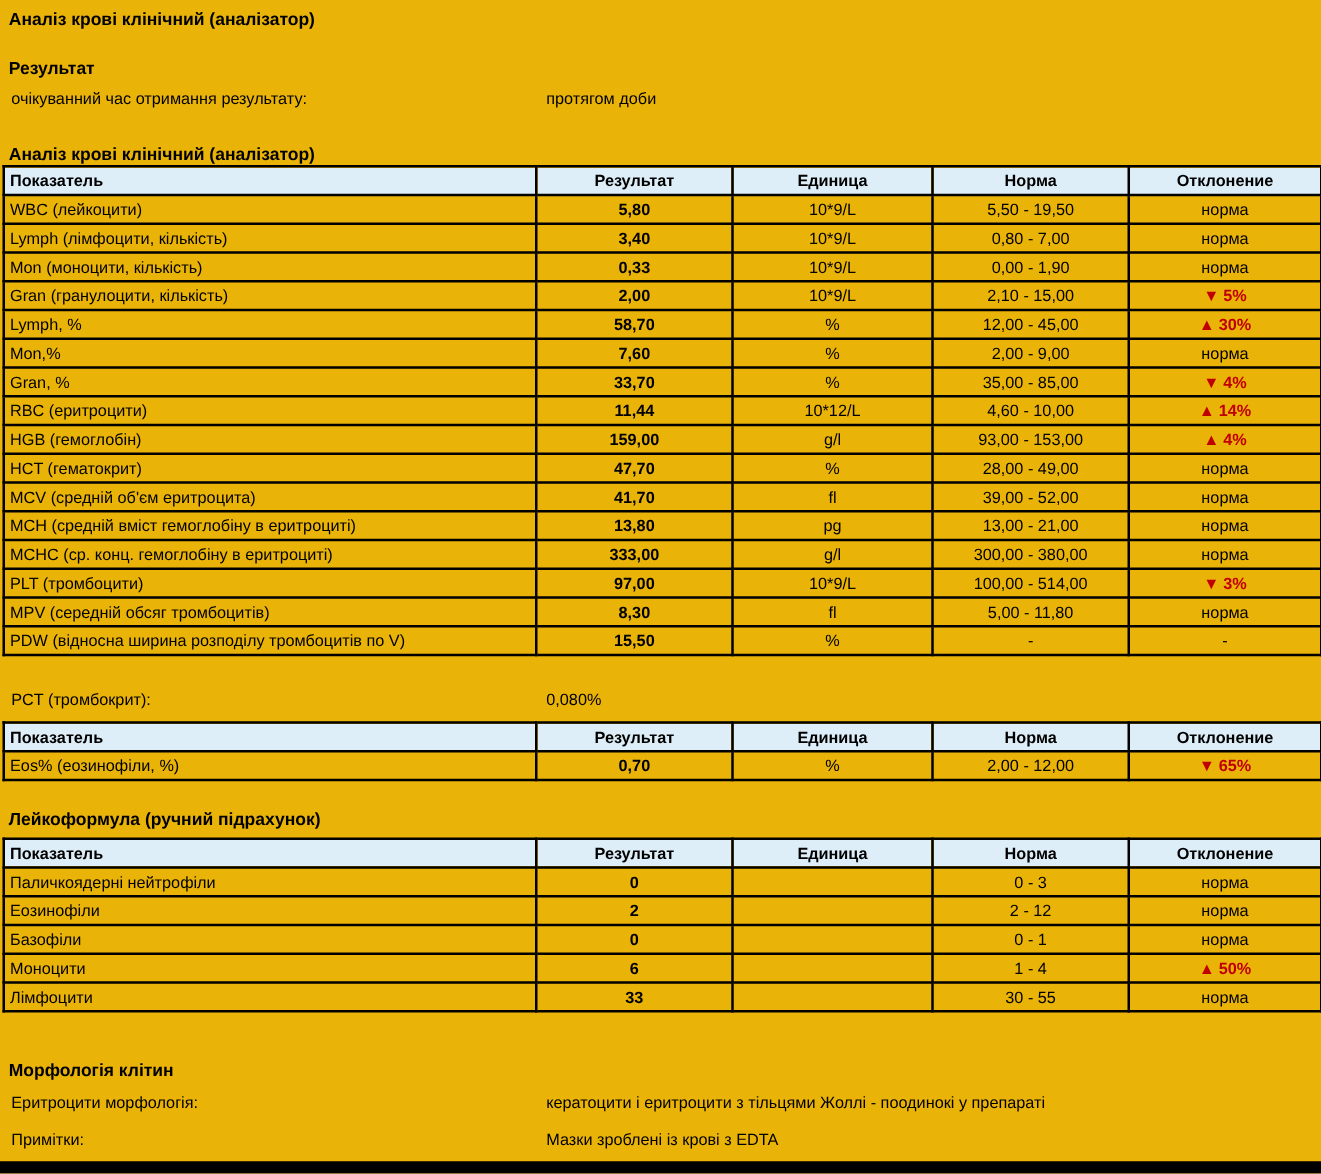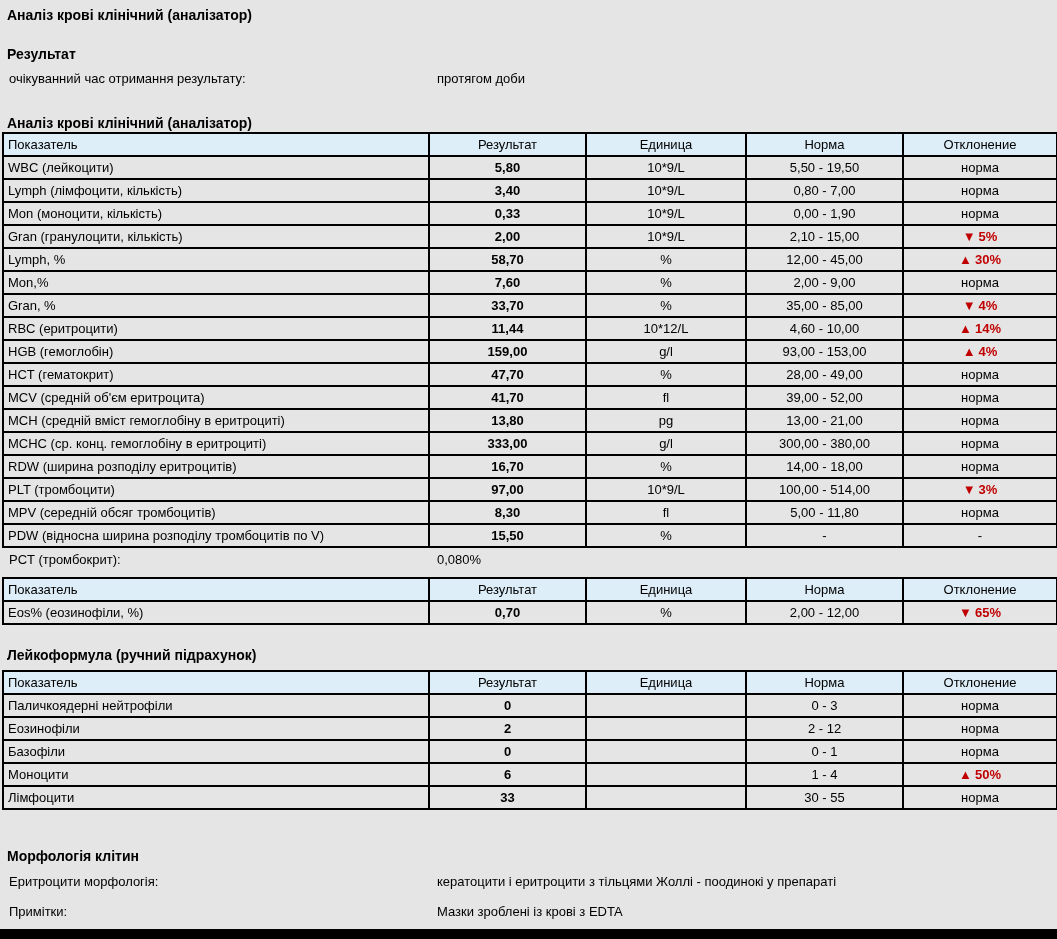--- a/index.html
+++ b/index.html
@@ -1,20 +1,20 @@
 <!DOCTYPE html>
 <html style="--alert-red: #c00000; --header-bg: #ddeef8;"><head>
 <meta charset="utf-8">
 <style>
   html, body { margin: 0; padding: 0; background: #fff; }
   .page {
     position: relative;
     width: 1057px;
     height: 939px;
-    background: #e5e5e5;
+    background: #eab308;
     font-family: "Liberation Sans", sans-serif;
     font-size: 13px;
     color: #000;
     overflow: hidden;
   }
   .section-title {
     position: absolute;
     left: 7px;
     font-size: 14px;
     font-weight: bold;
@@ -41,21 +41,21 @@
     border: 2px solid #000;
     height: 21px;
     padding: 0 4px;
     line-height: 1;
     overflow: hidden;
     white-space: nowrap;
     vertical-align: middle;
   }
   table.lab th {
     background: var(--header-bg, #ddeef8);
-    font-weight: normal;
+    font-weight: bold;
     text-align: center;
   }
   table.lab th.c-name { text-align: left; }
   td.c-name { text-align: left; }
   td.c-result { text-align: center; font-weight: bold; }
   td.c-unit, td.c-norm, td.c-dev { text-align: center; }
   td.c-dev.alert { color: var(--alert-red, #c00000); font-weight: bold; }
   td.c-dev .tri { margin-right: 3px; }
 
   .bottom-bar {
@@ -186,27 +186,20 @@
           <td class="c-dev">норма</td>
         </tr>
         <tr>
           <td class="c-name">MCHC (ср. конц. гемоглобіну в еритроциті)</td>
           <td class="c-result">333,00</td>
           <td class="c-unit">g/l</td>
           <td class="c-norm">300,00 - 380,00</td>
           <td class="c-dev">норма</td>
         </tr>
         <tr>
-          <td class="c-name">RDW (ширина розподілу еритроцитів)</td>
-          <td class="c-result">16,70</td>
-          <td class="c-unit">%</td>
-          <td class="c-norm">14,00 - 18,00</td>
-          <td class="c-dev">норма</td>
-        </tr>
-        <tr>
           <td class="c-name">PLT (тромбоцити)</td>
           <td class="c-result">97,00</td>
           <td class="c-unit">10*9/L</td>
           <td class="c-norm">100,00 - 514,00</td>
           <td class="c-dev alert"><span class="tri">▼</span><span>3%</span></td>
         </tr>
         <tr>
           <td class="c-name">MPV (середній обсяг тромбоцитів)</td>
           <td class="c-result">8,30</td>
           <td class="c-unit">fl</td>

